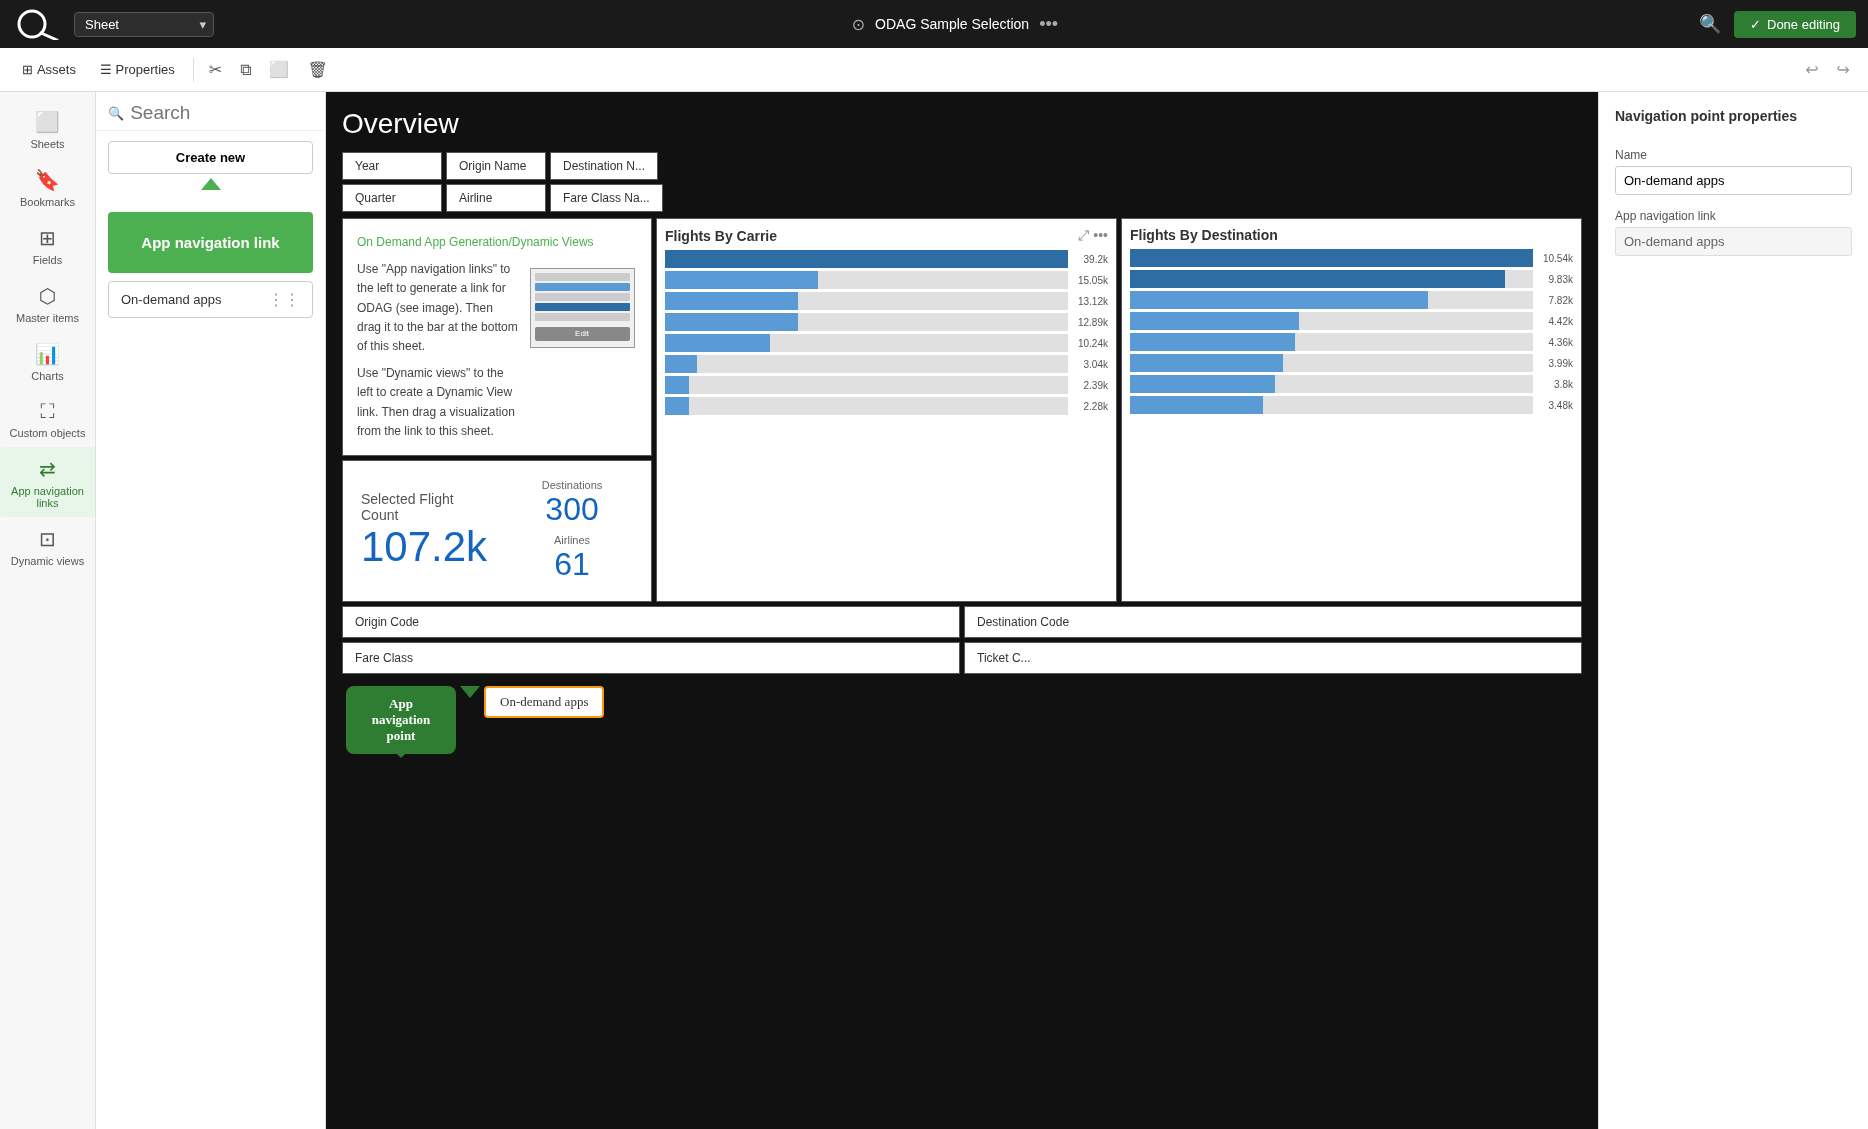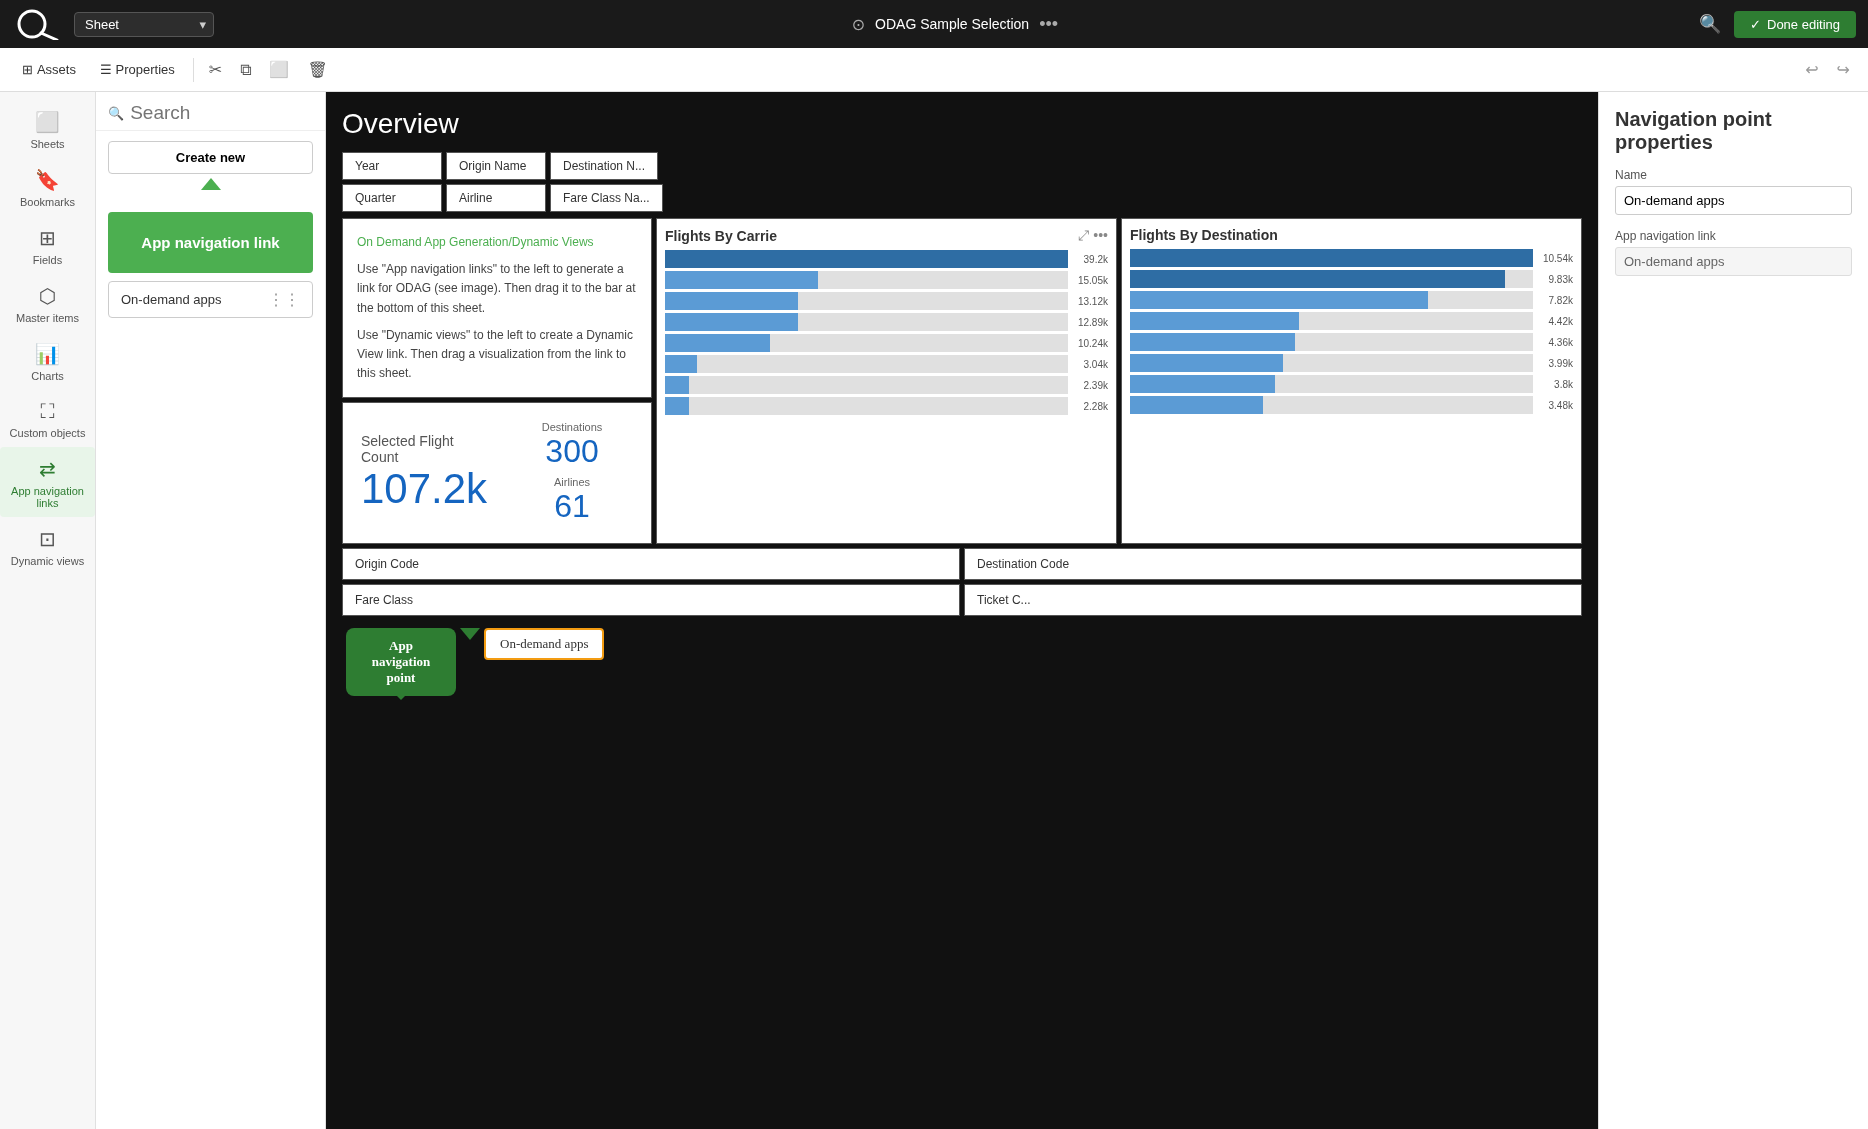--- a/index.html
+++ b/index.html
@@ -355,21 +355,21 @@
       border-top-color: #2e7d32;
     }
 
     
     .properties-panel {
       width: 270px;
       background: #fff;
       border-left: 1px solid #ddd;
       padding: 16px;
     }
-    .prop-title { font-size: 20px; font-weight: 600; margin-bottom: 14px; }
+    .prop-title { font-size: 14px; font-weight: 600; margin-bottom: 24px; }
     .prop-label { font-size: 12px; color: #555; margin-bottom: 4px; }
     .prop-input {
       width: 100%;
       border: 1px solid #ccc;
       border-radius: 3px;
       padding: 6px 8px;
       font-size: 13px;
       margin-bottom: 14px;
     }
     .prop-input-disabled {
@@ -522,20 +522,30 @@
       <div style="display:flex; gap:4px; margin-bottom:4px;">
 
         <div style="display:flex; flex-direction:column; gap:4px; width:310px;">
 
           <div class="info-panel">
             <div class="odag-link">On Demand App Generation/Dynamic Views</div>
             <div style="display:flex; gap:8px;">
               <div style="flex:1;">
                 <p style="margin-bottom:8px;">Use "App navigation links" to the left to generate a link for ODAG (see image). Then drag it to the bar at the bottom of this sheet.</p>
                 <p>Use "Dynamic views" to the left to create a Dynamic View link. Then drag a visualization from the link to this sheet.</p>
+              </div>
+              <div style="width:110px; flex-shrink:0;">
+                <div class="mini-screen">
+                  <div class="mini-row"></div>
+                  <div class="mini-row blue"></div>
+                  <div class="mini-row"></div>
+                  <div class="mini-row dark"></div>
+                  <div class="mini-row"></div>
+                  <div style="margin-top:4px; background:#888; height:14px; border-radius:2px; font-size:8px; color:#fff; display:flex; align-items:center; justify-content:center;">Edit</div>
+                </div>
               </div>
             </div>
           </div>
 
           <div class="stats-panel">
             <div style="display:flex; gap:8px; align-items:center;">
               <div style="flex:1; padding:8px;">
                 <div class="stat-selected">Selected Flight Count</div>
                 <div class="stat-big">107.2k</div>
               </div>

